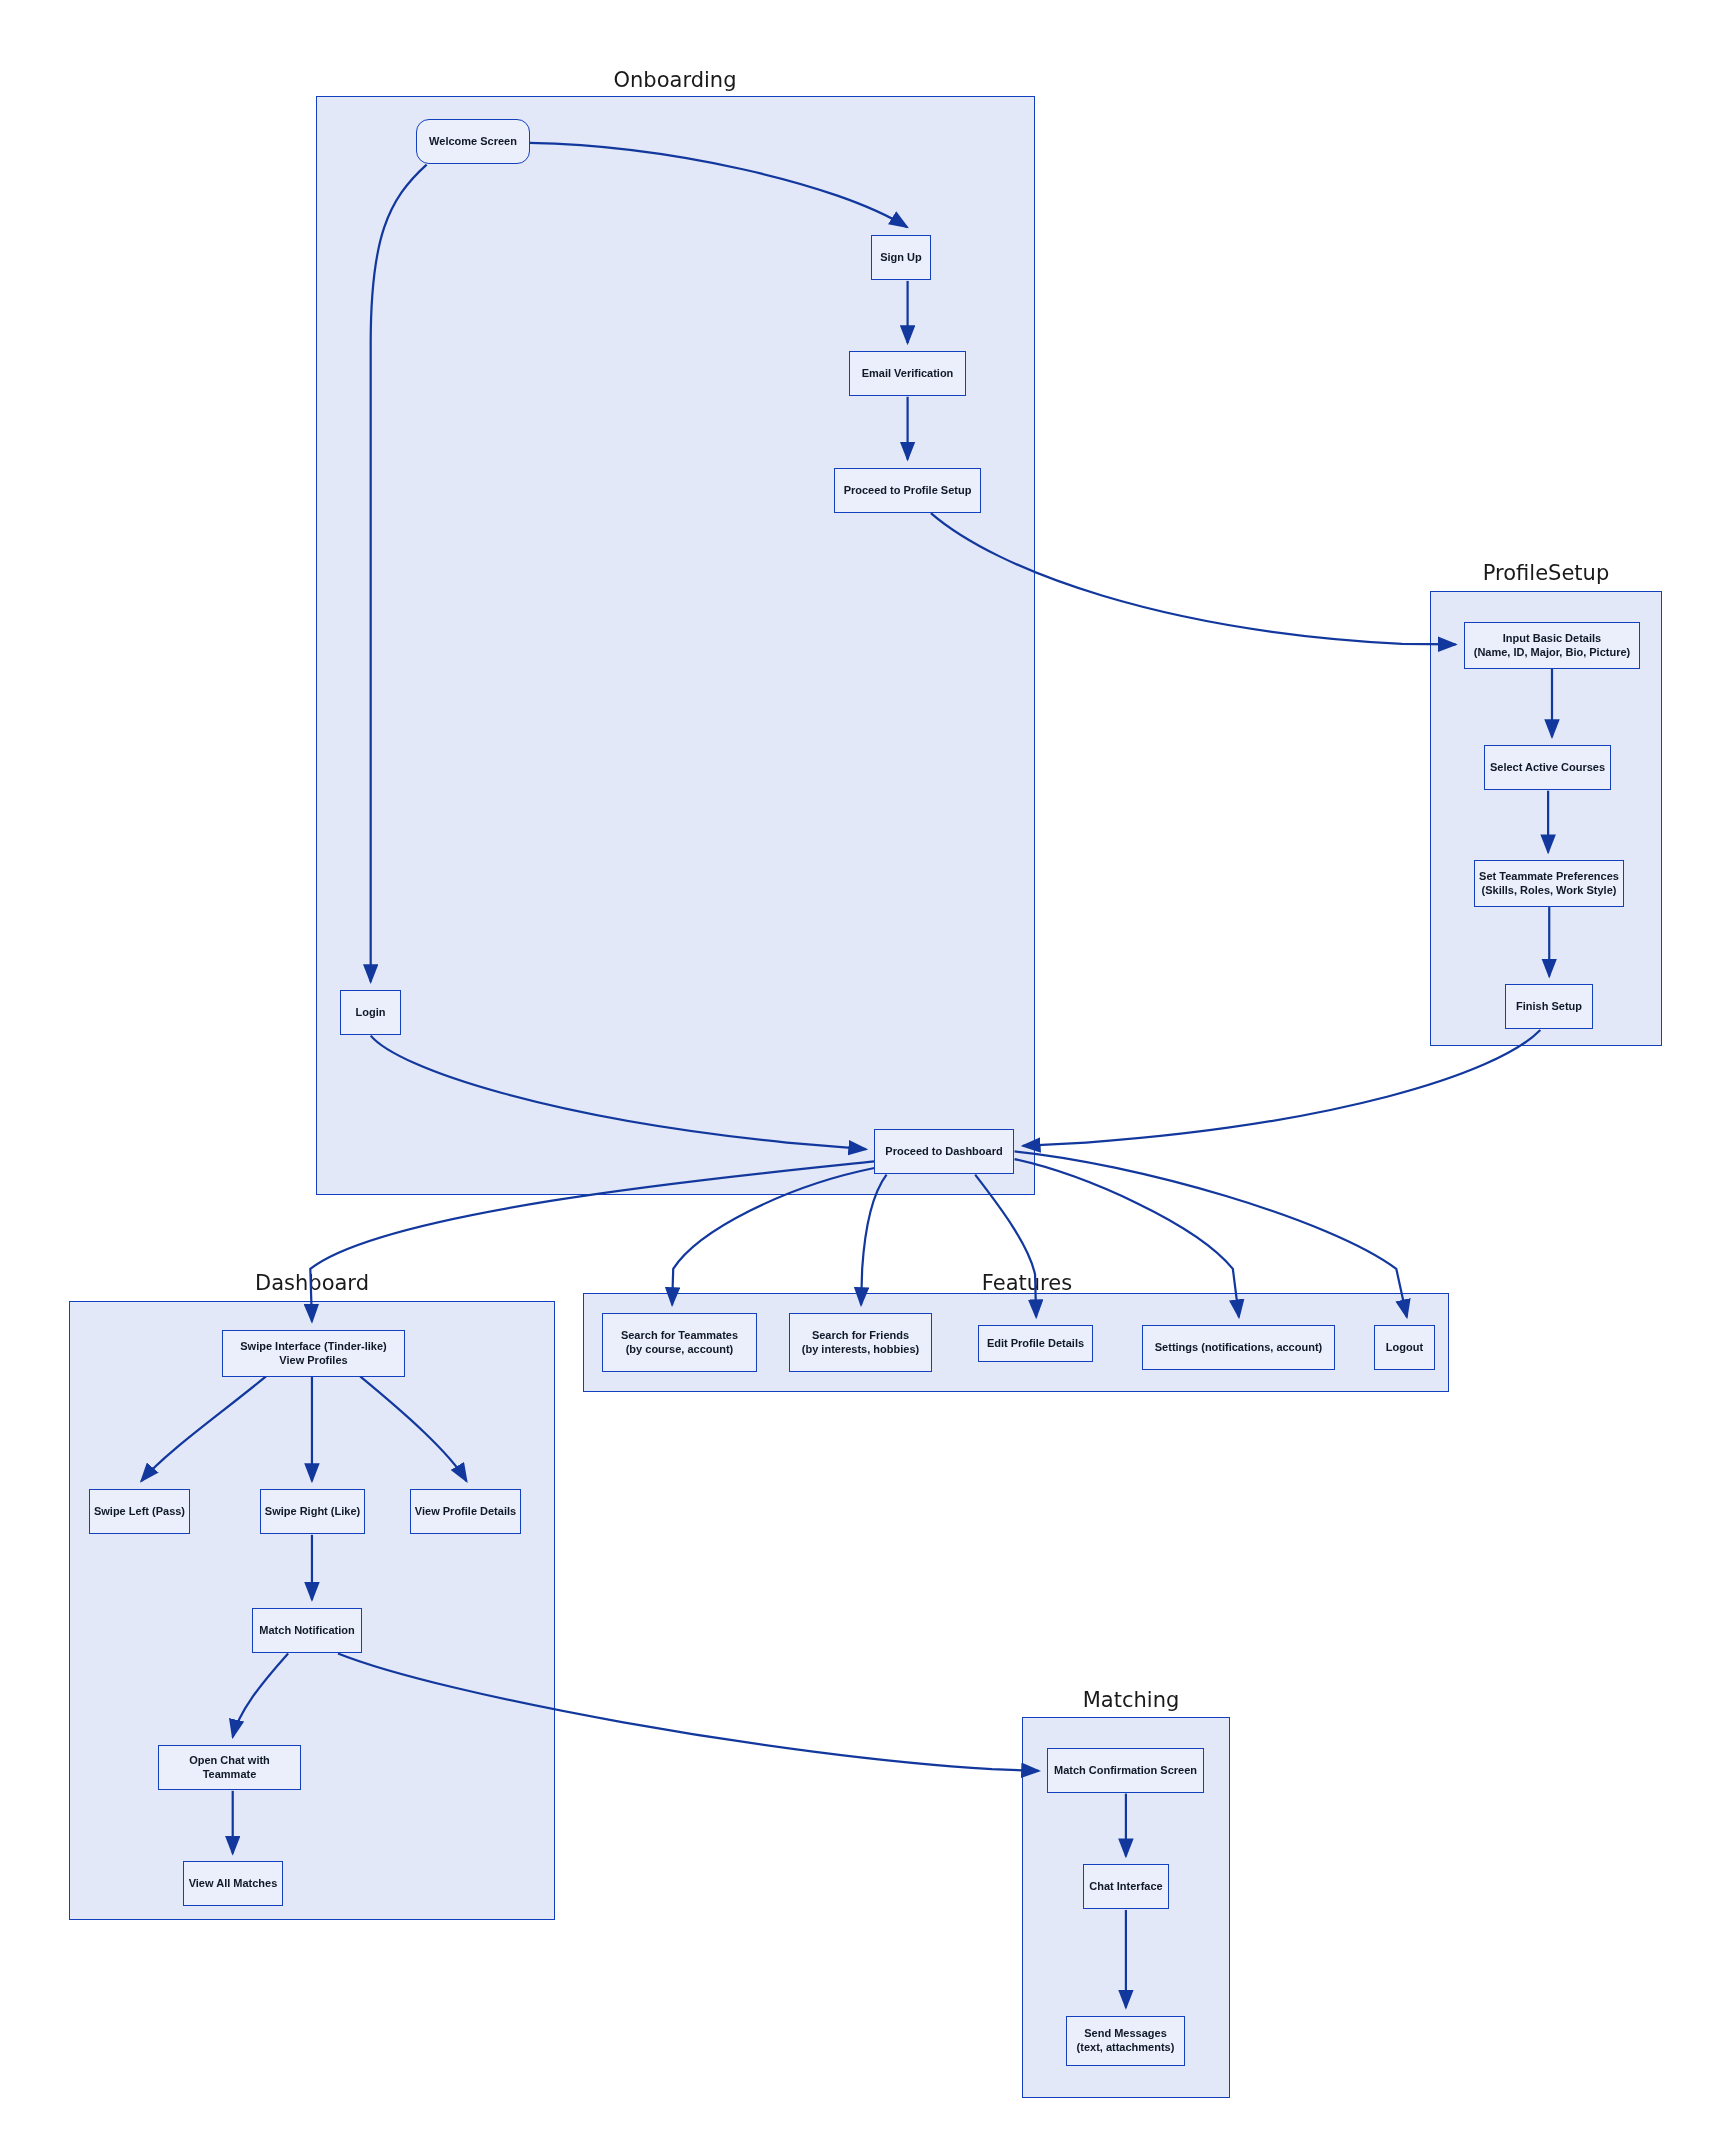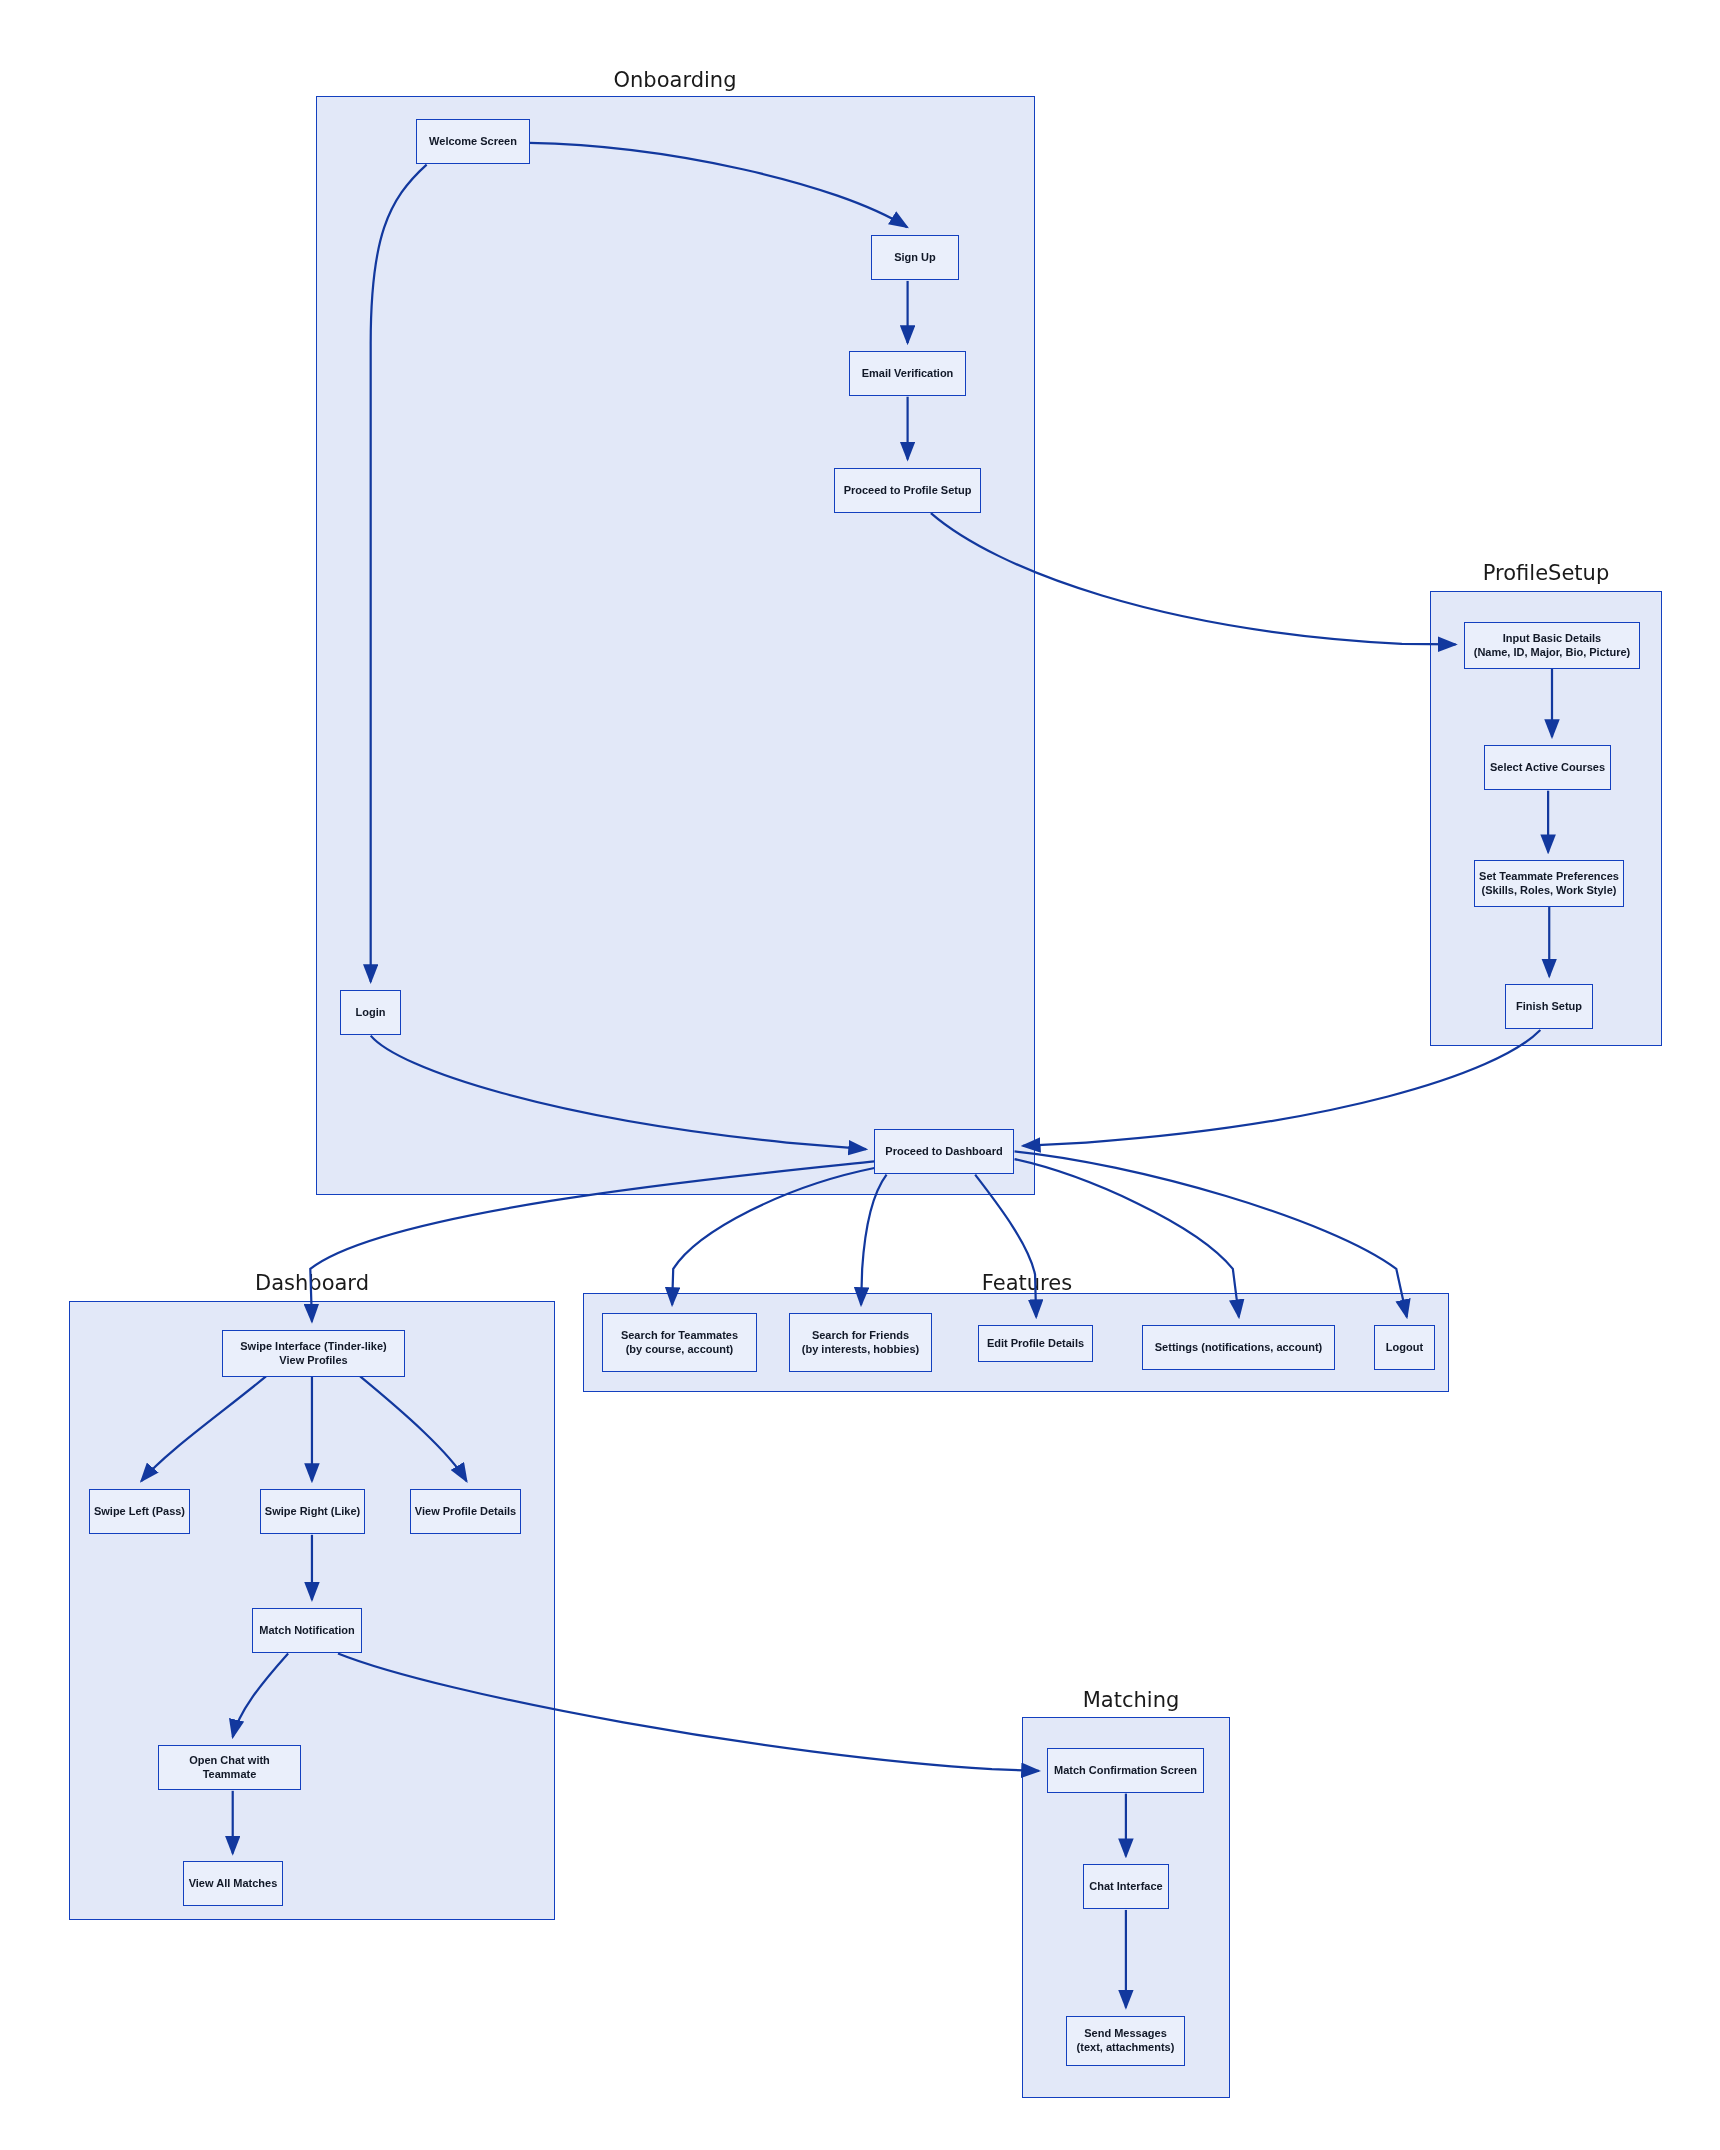--- a/index.html
+++ b/index.html
@@ -109,26 +109,26 @@
         <path d="M 563,2770 L 563,2887" marker-end="url(#arrowhead)"></path>
         <path d="M 520,2984 C 470,3040 430,3090 420,3135" marker-end="url(#arrowhead)"></path>
         <path d="M 610,2984 C 800,3060 1400,3170 1790,3193 L 1875,3196" marker-end="url(#arrowhead)"></path>
         <path d="M 420,3232 L 420,3345" marker-end="url(#arrowhead)"></path>
         <path d="M 2032,3237 L 2032,3350" marker-end="url(#arrowhead)"></path>
         <path d="M 2032,3447 L 2032,3623" marker-end="url(#arrowhead)"></path>
       </g>
   </svg>
 
   <div id="nodes-host">
-      <div class="node" style="left: 416px; top: 119px; width: 114px; height: 45px; background: rgb(234, 239, 251); border-color: rgb(19, 64, 191); color: rgb(17, 24, 39);">
+      <div class="node" style="left: 416px; top: 119px; width: 114px; height: 45px; background: rgb(234, 239, 251); border-color: rgb(19, 64, 191); color: rgb(17, 24, 39); border-radius: 13px;">
         <div>
           <span>Welcome Screen</span>
         </div>
       </div>
-      <div class="node" style="left: 871px; top: 235px; width: 88px; height: 45px; background: rgb(234, 239, 251); border-color: rgb(19, 64, 191); color: rgb(17, 24, 39);">
+      <div class="node" style="left: 871px; top: 235px; width: 60px; height: 45px; background: rgb(234, 239, 251); border-color: rgb(19, 64, 191); color: rgb(17, 24, 39);">
         <div>
           <span>Sign Up</span>
         </div>
       </div>
       <div class="node" style="left: 849px; top: 351px; width: 117px; height: 45px; background: rgb(234, 239, 251); border-color: rgb(19, 64, 191); color: rgb(17, 24, 39);">
         <div>
           <span>Email Verification</span>
         </div>
       </div>
       <div class="node" style="left: 834px; top: 468px; width: 147px; height: 45px; background: rgb(234, 239, 251); border-color: rgb(19, 64, 191); color: rgb(17, 24, 39);">

